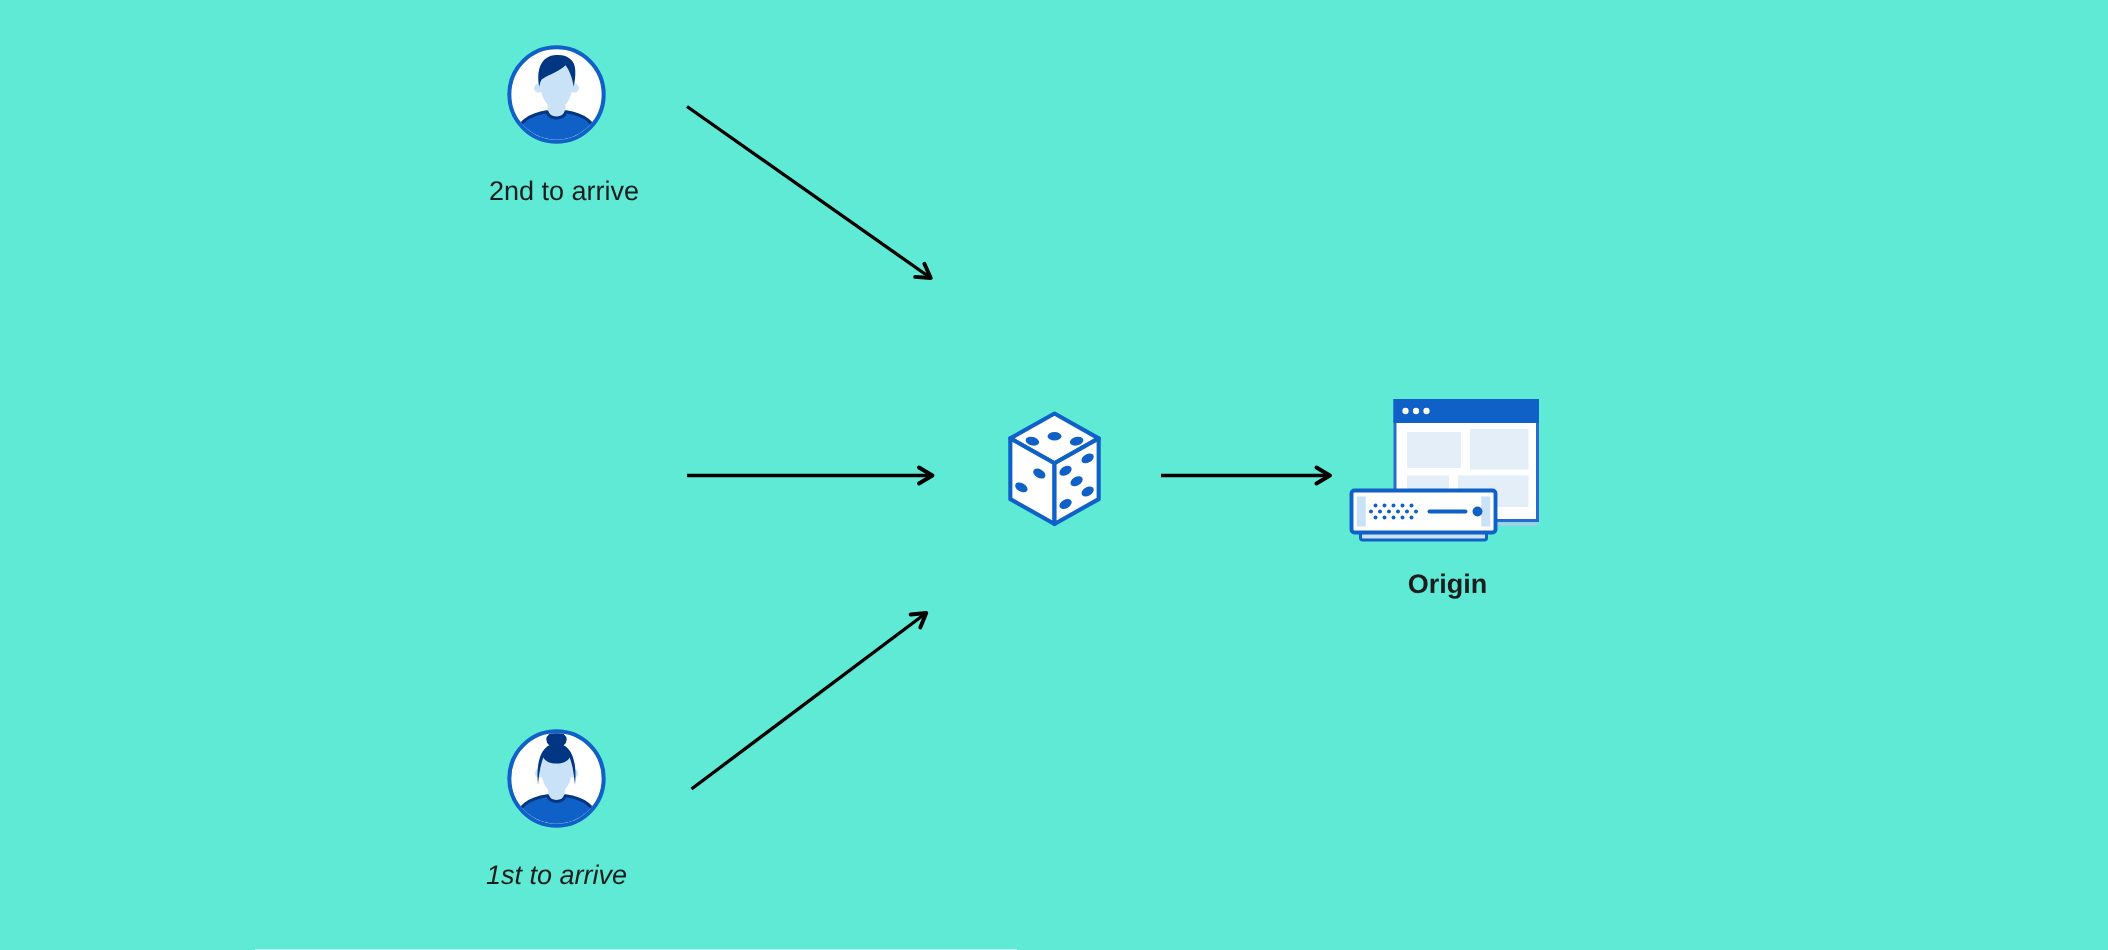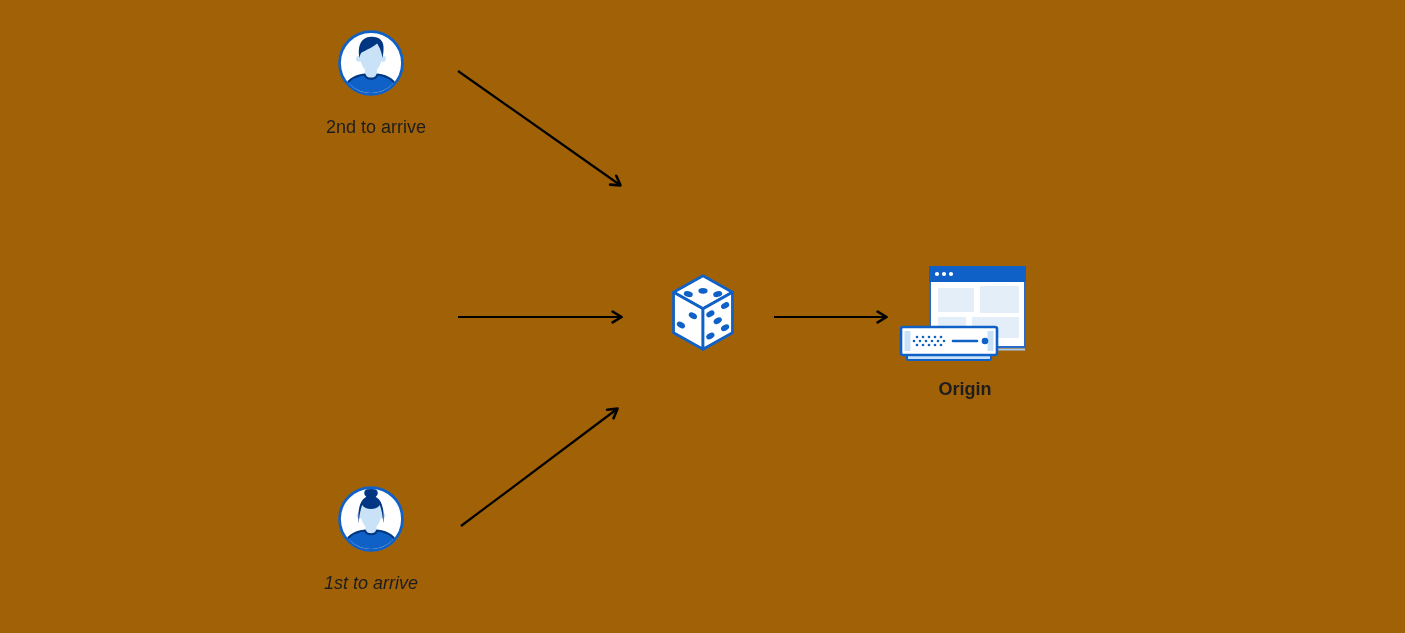--- a/index.html
+++ b/index.html
@@ -2,21 +2,21 @@
 <html><head>
 <meta charset="utf-8">
 <style>
   * { margin: 0; padding: 0; box-sizing: border-box; }
   html, body { background: #ffffff; }
   body { font-family: "Liberation Sans", sans-serif; }
   .canvas {
     position: relative;
     width: 1405px;
     height: 633px;
-    background: #a16207;
+    background: #5eead4;
     overflow: hidden;
   }
   .arrows-layer {
     position: absolute;
     left: 0; top: 0;
     width: 1405px; height: 633px;
     pointer-events: none;
   }
   .node { position: absolute; }
   .node-icon { display: block; }

